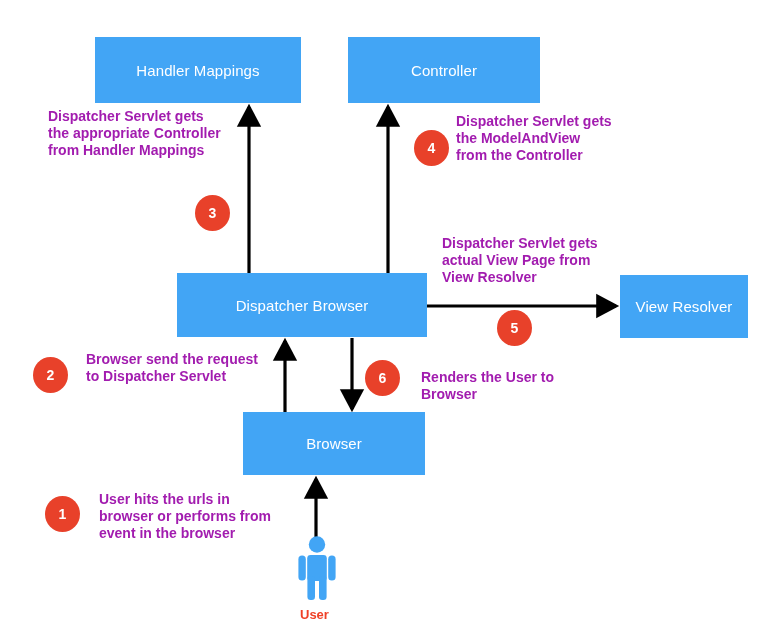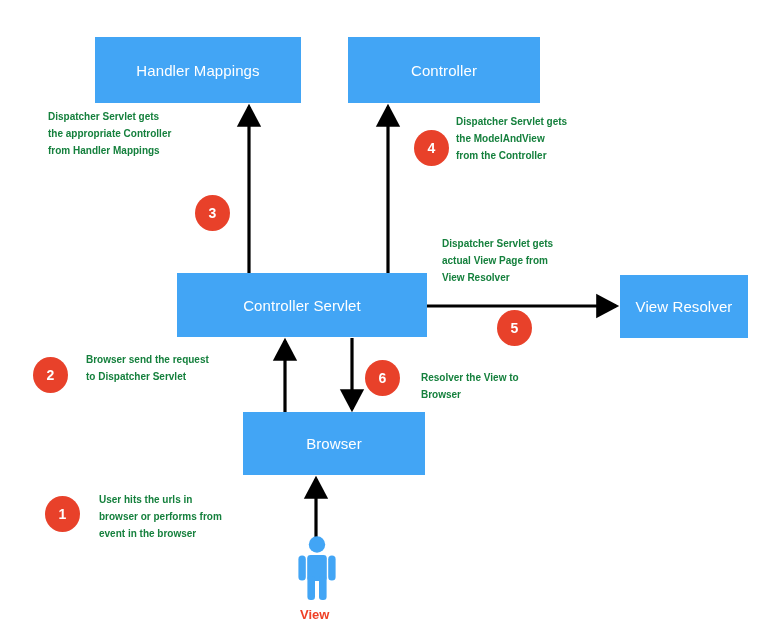--- a/index.html
+++ b/index.html
@@ -42,22 +42,22 @@
     color: #ffffff;
     display: flex;
     align-items: center;
     justify-content: center;
     font-size: 14px;
     font-weight: 700;
     font-family: "Liberation Sans", sans-serif;
   }
   .note {
     position: absolute;
-    color: #15803d;
-    font-size: 10px;
+    color: #a21caf;
+    font-size: 14px;
     font-weight: 700;
     line-height: 17px;
     font-family: "Liberation Sans", sans-serif;
     white-space: pre-line;
   }
   .arrow-layer {
     position: absolute;
     left: 0;
     top: 0;
     width: 768px;
@@ -102,21 +102,21 @@
 
   <div class="node-box" style="left:95px; top:37px; width:206px; height:66px;">
     <span>Handler Mappings</span>
   </div>
 
   <div class="node-box" style="left:348px; top:37px; width:192px; height:66px;">
     <span>Controller</span>
   </div>
 
   <div class="node-box" style="left:177px; top:273px; width:250px; height:64px;">
-    <span>Controller Servlet</span>
+    <span>Dispatcher Browser</span>
   </div>
 
   <div class="node-box" style="left:620px; top:275px; width:128px; height:63px;">
     <span>View Resolver</span>
   </div>
 
   <div class="node-box" style="left:243px; top:412px; width:182px; height:63px;">
     <span>Browser</span>
   </div>
 
@@ -156,27 +156,27 @@
 from Handler Mappings</div>
 
   <div class="note" style="left:456px; top:113px;">Dispatcher Servlet gets
 the ModelAndView
 from the Controller</div>
 
   <div class="note" style="left:442px; top:235px;">Dispatcher Servlet gets
 actual View Page from
 View Resolver</div>
 
-  <div class="note" style="left:421px; top:369px;">Resolver the View to
+  <div class="note" style="left:421px; top:369px;">Renders the User to
 Browser</div>
 
   <svg class="person-figure" style="left:294px; top:536px;" width="46" height="64" viewBox="0 0 46 64">
     <circle cx="23" cy="8.5" r="8.2" fill="#42a5f5"></circle>
     <rect x="13.2" y="19" width="19.6" height="26" rx="3.4" fill="#42a5f5"></rect>
     <rect x="4.4" y="19.6" width="7.4" height="25" rx="3.6" fill="#42a5f5"></rect>
     <rect x="34.2" y="19.6" width="7.4" height="25" rx="3.6" fill="#42a5f5"></rect>
     <rect x="13.4" y="40" width="7.6" height="24" rx="3.2" fill="#42a5f5"></rect>
     <rect x="25.0" y="40" width="7.6" height="24" rx="3.2" fill="#42a5f5"></rect>
   </svg>
 
-  <div class="user-label" style="left:300px; top:607px;">View</div>
+  <div class="user-label" style="left:300px; top:607px;">User</div>
 
 </div>
 
 </body></html>

